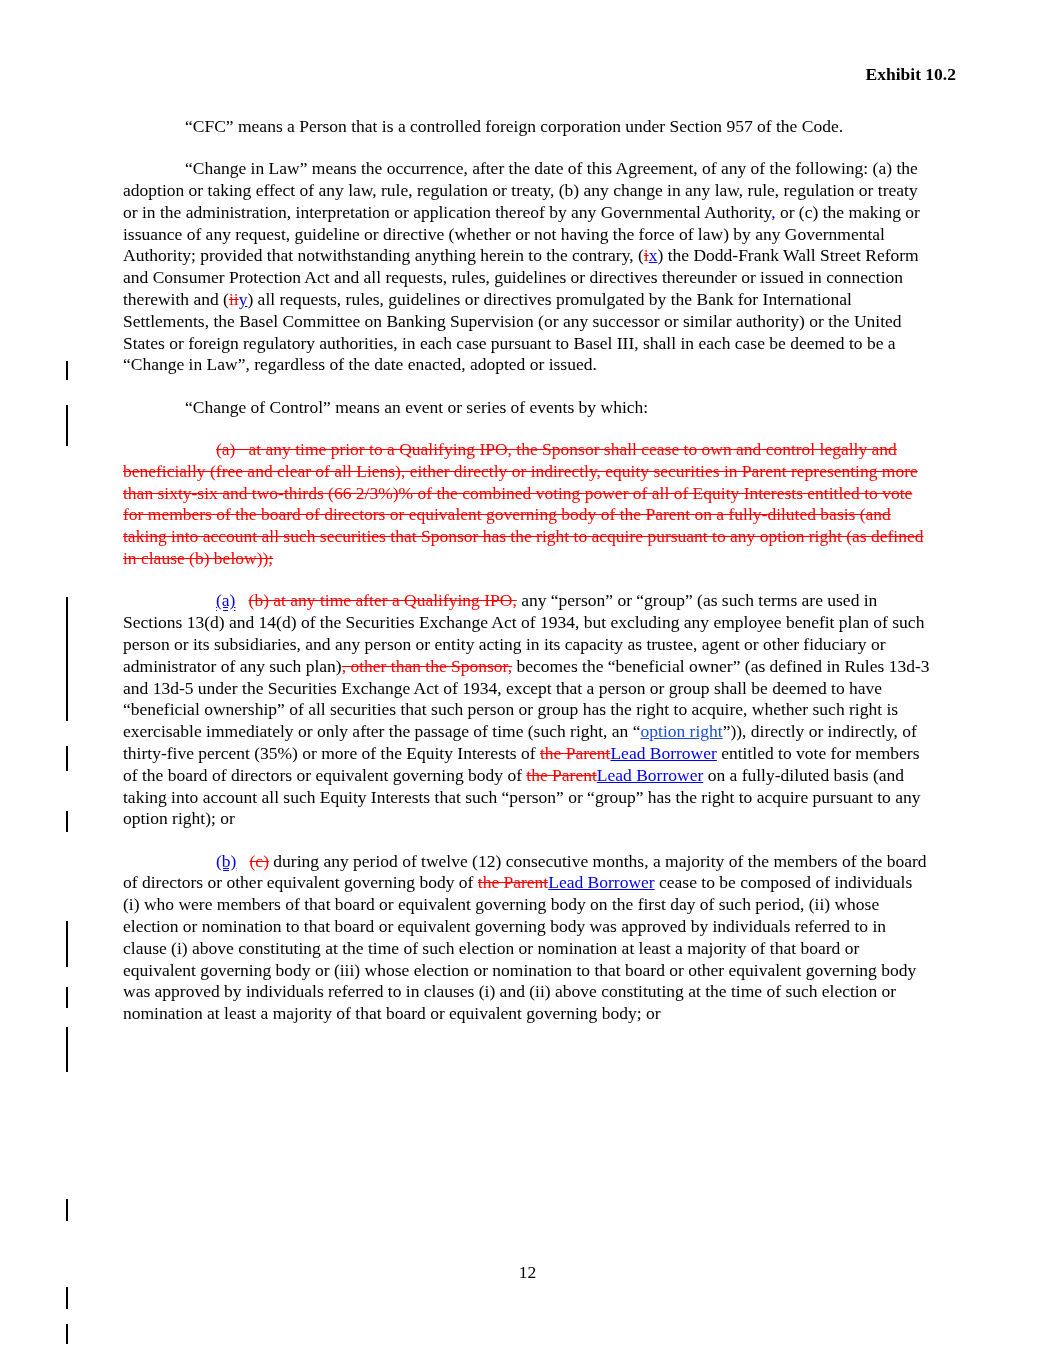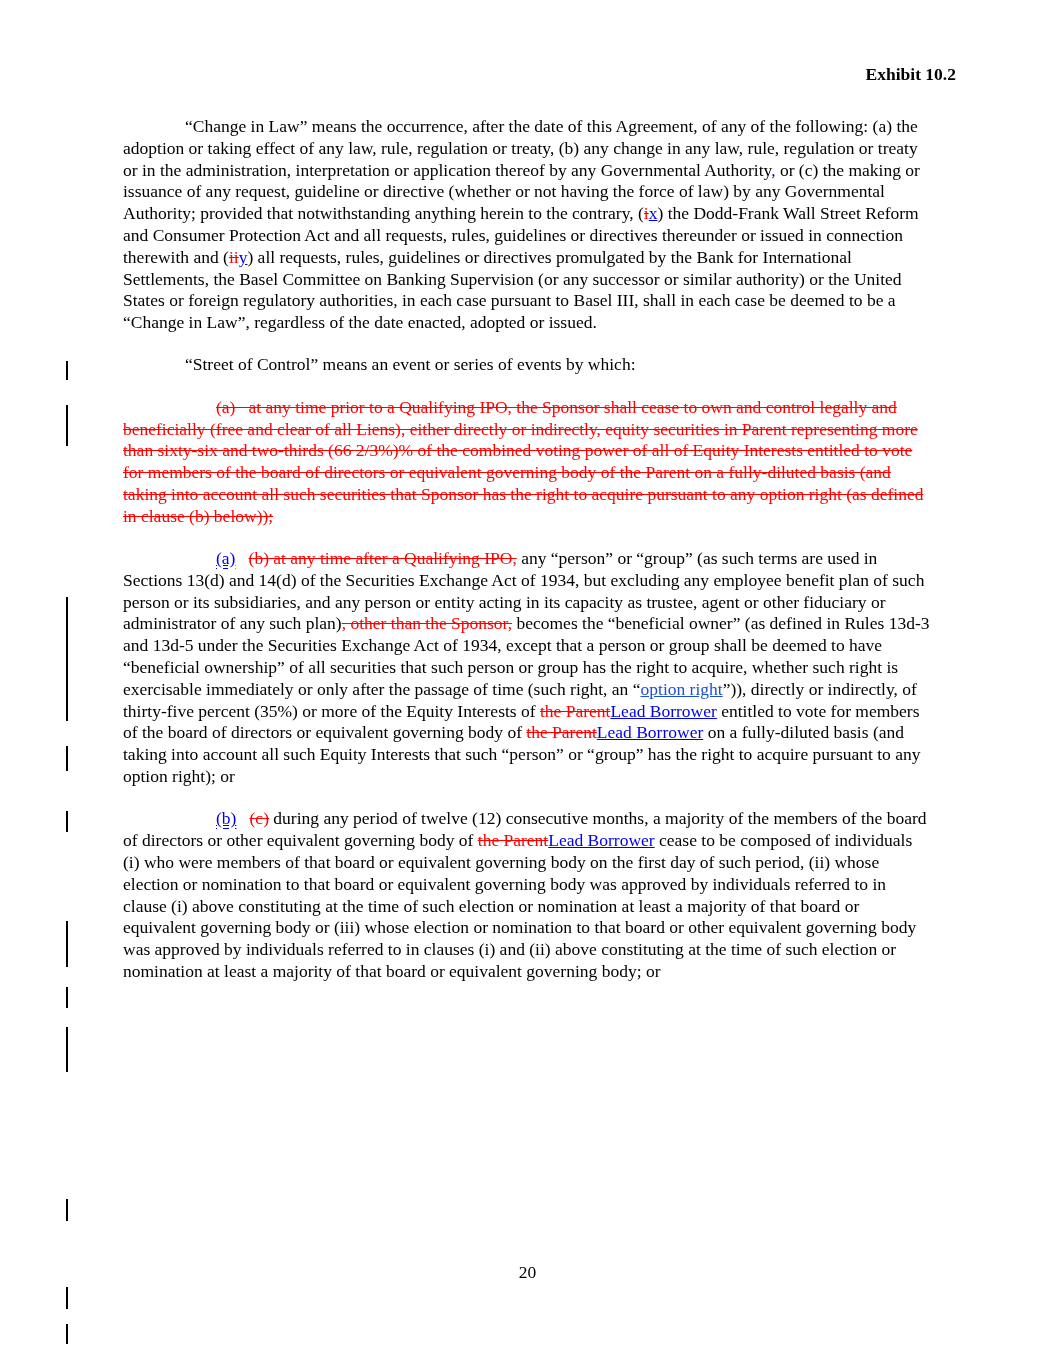--- a/index.html
+++ b/index.html
@@ -74,21 +74,22 @@
       <div class="change-bar" style="top: 811px; height: 21px;"></div>
       <div class="change-bar" style="top: 921px; height: 46px;"></div>
       <div class="change-bar" style="top: 987px; height: 21px;"></div>
       <div class="change-bar" style="top: 1027px; height: 45px;"></div>
       <div class="change-bar" style="top: 1199px; height: 22px;"></div>
       <div class="change-bar" style="top: 1287px; height: 22px;"></div>
       <div class="change-bar" style="top: 1324px; height: 20px;"></div>
     </div>
 
   <div class="content" id="content">
+      <p><span class="run-n">“CFC” means a Person that is a controlled foreign corporation under Section 957 of the Code.</span></p>
       <p><span class="run-n">“Change in Law” means the occurrence, after the date of this Agreement, of any of the following: (a) the adoption or taking effect of any law, rule, regulation or treaty, (b) any change in any law, rule, regulation or treaty or in the administration, interpretation or application thereof by any Governmental Authority</span><span class="run-ins">,</span><span class="run-n"> or (c) the making or issuance of any request, guideline or directive (whether or not having the force of law) by any Governmental Authority; provided that notwithstanding anything herein to the contrary, (</span><span class="run-del">i</span><span class="run-ins">x</span><span class="run-n">) the Dodd-Frank Wall Street Reform and Consumer Protection Act and all requests, rules, guidelines or directives thereunder or issued in connection therewith and (</span><span class="run-del">ii</span><span class="run-ins">y</span><span class="run-n">) all requests, rules, guidelines or directives promulgated by the Bank for International Settlements, the Basel Committee on Banking Supervision (or any successor or similar authority) or the United States or foreign regulatory authorities, in each case pursuant to Basel III, shall in each case be deemed to be a “Change in Law”, regardless of the date enacted, adopted or issued.</span></p>
-      <p><span class="run-n">“Street of Control” means an event or series of events by which:</span></p>
+      <p><span class="run-n">“Change of Control” means an event or series of events by which:</span></p>
       <p class="sub"><span class="run-del">(a)&nbsp;&nbsp;&nbsp;at any time prior to a Qualifying IPO, the Sponsor shall cease to own and control legally and beneficially (free and clear of all Liens), either directly or indirectly, equity securities in Parent representing more than sixty-six and two-thirds (66 2/3%)% of the combined voting power of all of Equity Interests entitled to vote for members of the board of directors or equivalent governing body of the Parent on a fully-diluted basis (and taking into account all such securities that Sponsor has the right to acquire pursuant to any option right (as defined in clause (b) below));</span></p>
       <p class="sub"><span class="run-ins2">(a)</span><span class="run-n">&nbsp;&nbsp; </span><span class="run-del">(b) at any time after a Qualifying IPO,</span><span class="run-n"> any “person” or “group” (as such terms are used in Sections 13(d) and 14(d) of the Securities Exchange Act of 1934, but excluding any employee benefit plan of such person or its subsidiaries, and any person or entity acting in its capacity as trustee, agent or other fiduciary or administrator of any such plan)</span><span class="run-del">, other than the Sponsor,</span><span class="run-n"> becomes the “beneficial owner” (as defined in Rules 13d-3 and 13d-5 under the Securities Exchange Act of 1934, except that a person or group shall be deemed to have “beneficial ownership” of all securities that such person or group has the right to acquire, whether such right is exercisable immediately or only after the passage of time (such right, an “</span><span class="run-u">option right</span><span class="run-n">”)), directly or indirectly, of&nbsp; thirty-five percent (35%) or more of the Equity Interests of </span><span class="run-del">the Parent</span><span class="run-ins">Lead Borrower</span><span class="run-n"> entitled to vote for members of the board of directors or equivalent governing body of </span><span class="run-del">the Parent</span><span class="run-ins">Lead Borrower</span><span class="run-n"> on a fully-diluted basis (and taking into account all such Equity Interests that such “person” or “group” has the right to acquire pursuant to any option right); or</span></p>
       <p class="sub"><span class="run-ins2">(b)</span><span class="run-n">&nbsp;&nbsp; </span><span class="run-del">(c)</span><span class="run-n"> during any period of twelve (12) consecutive months, a majority of the members of the board of directors or other equivalent governing body of </span><span class="run-del">the Parent</span><span class="run-ins">Lead Borrower</span><span class="run-n"> cease to be composed of individuals (i) who were members of that board or equivalent governing body on the first day of such period, (ii) whose election or nomination to that board or equivalent governing body was approved by individuals referred to in clause (i) above constituting at the time of such election or nomination at least a majority of that board or equivalent governing body or (iii) whose election or nomination to that board or other equivalent governing body was approved by individuals referred to in clauses (i) and (ii) above constituting at the time of such election or nomination at least a majority of that board or equivalent governing body; or</span></p>
     </div>
 
-  <div class="page-number">20</div>
+  <div class="page-number">12</div>
 </div>
 
 </body></html>

